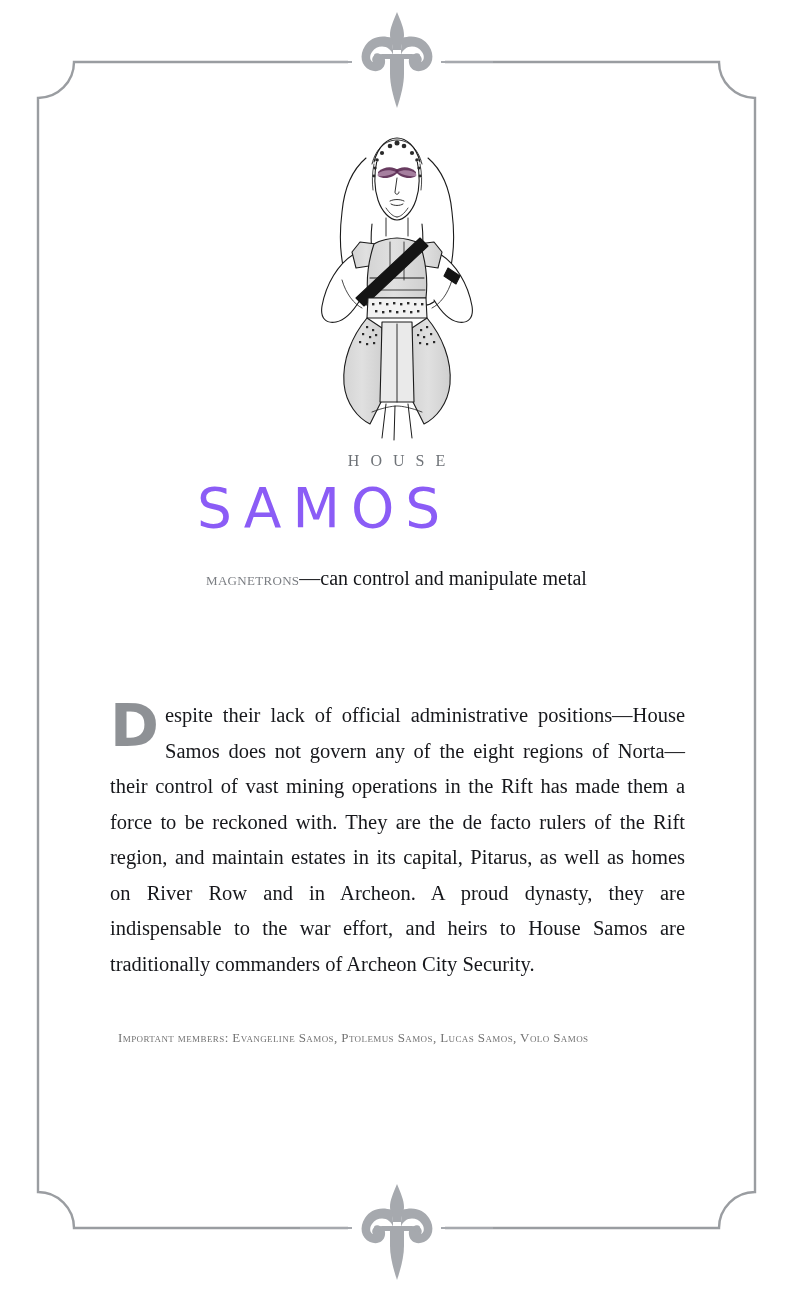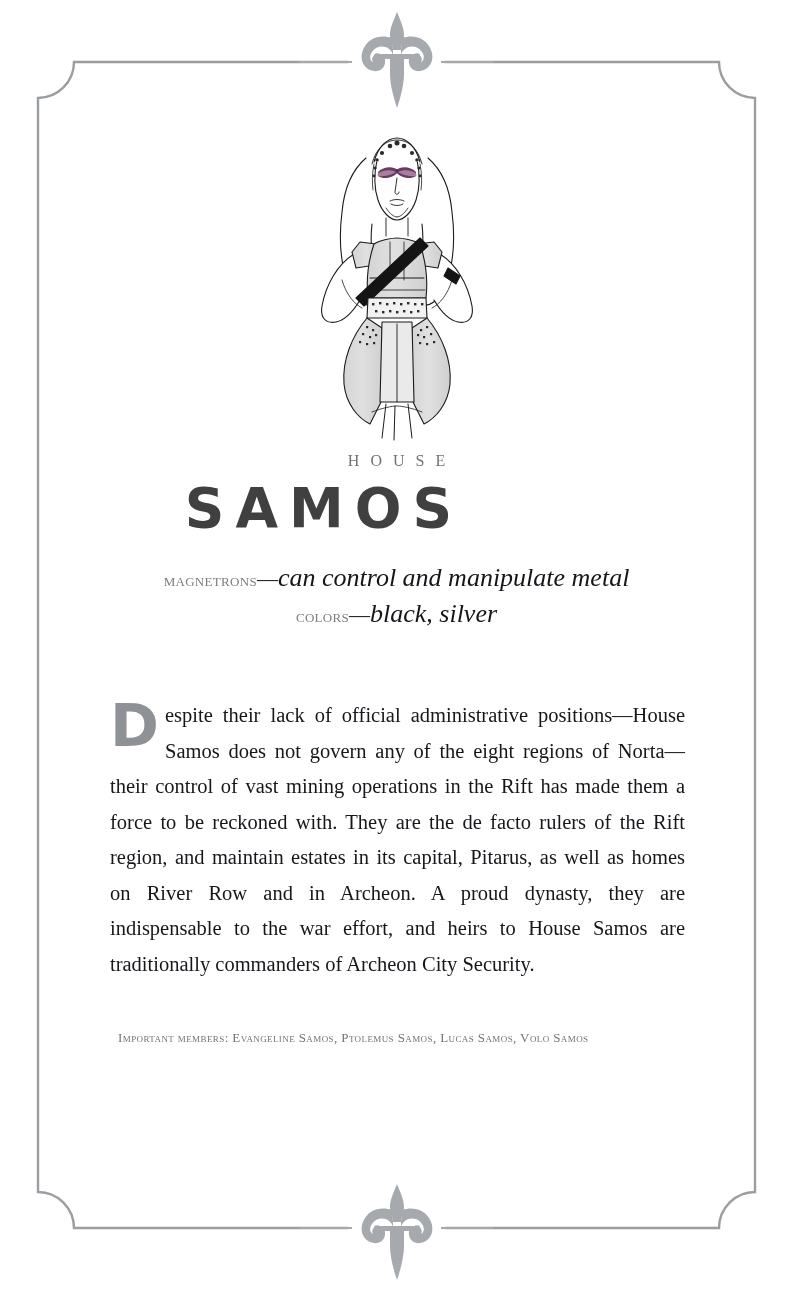--- a/index.html
+++ b/index.html
@@ -62,25 +62,25 @@
     text-indent: 11px;
     color: #6f7378;
   }
   #house-name {
     position: absolute;
     top: 478px;
     left: 0;
     width: 637px;
     text-align: center;
     font-family: "DejaVu Sans", sans-serif;
-    font-weight: 700;
+    font-weight: 400;
     font-size: 55px;
     letter-spacing: 11px;
     text-indent: 11px;
-    color: #404040;
+    color: #8b5cf6;
     line-height: 1.1;
   }
 
   
   #attributes {
     position: absolute;
     top: 562px;
     left: 0;
     width: 793px;
     text-align: center;
@@ -90,23 +90,22 @@
     line-height: 32px;
     color: #1a1a1a;
     white-space: nowrap;
   }
   .attr-key {
     color: #7b7e83;
     font-size: 13px;
     letter-spacing: 0.3px;
   }
   .attr-val {
-    font-style: italic;
     color: #15161a;
-    font-size: 26px;
+    font-size: 20px;
   }
   .emdash { color: #15161a; }
 
   
   #body-copy {
     position: absolute;
     top: 698px;
     left: 110px;
     width: 575px;
     font-size: 20.5px;
@@ -317,23 +316,20 @@
     </svg>
   </div>
 
   <div id="house-kicker">HOUSE</div>
   <div id="house-name">SAMOS</div>
 
   <div id="attributes">
     <div class="attr-line">
       <span class="attr-key">MAGNETRONS</span><span class="emdash">—</span><span class="attr-val">can control and manipulate metal</span>
     </div>
-    <div class="attr-line">
-      <span class="attr-key">COLORS</span><span class="emdash">—</span><span class="attr-val">black, silver</span>
-    </div>
   </div>
 
   <div id="body-copy">
     <p><span id="dropcap">D</span><span>espite their lack of official administrative positions—House Samos does not govern any of the eight regions of Norta—their control of vast mining operations in the Rift has made them a force to be reckoned with. They are the de facto rulers of the Rift region, and maintain estates in its capital, Pitarus, as well as homes on River Row and in Archeon. A proud dynasty, they are indispensable to the war effort, and heirs to House Samos are traditionally commanders of Archeon City Security.</span></p>
   </div>
 
   <div id="members">Important members: Evangeline Samos, Ptolemus Samos, Lucas Samos, Volo Samos</div>
 
   <div class="ornament bottom">
     <svg viewBox="0 0 130 110" width="130" height="110">

